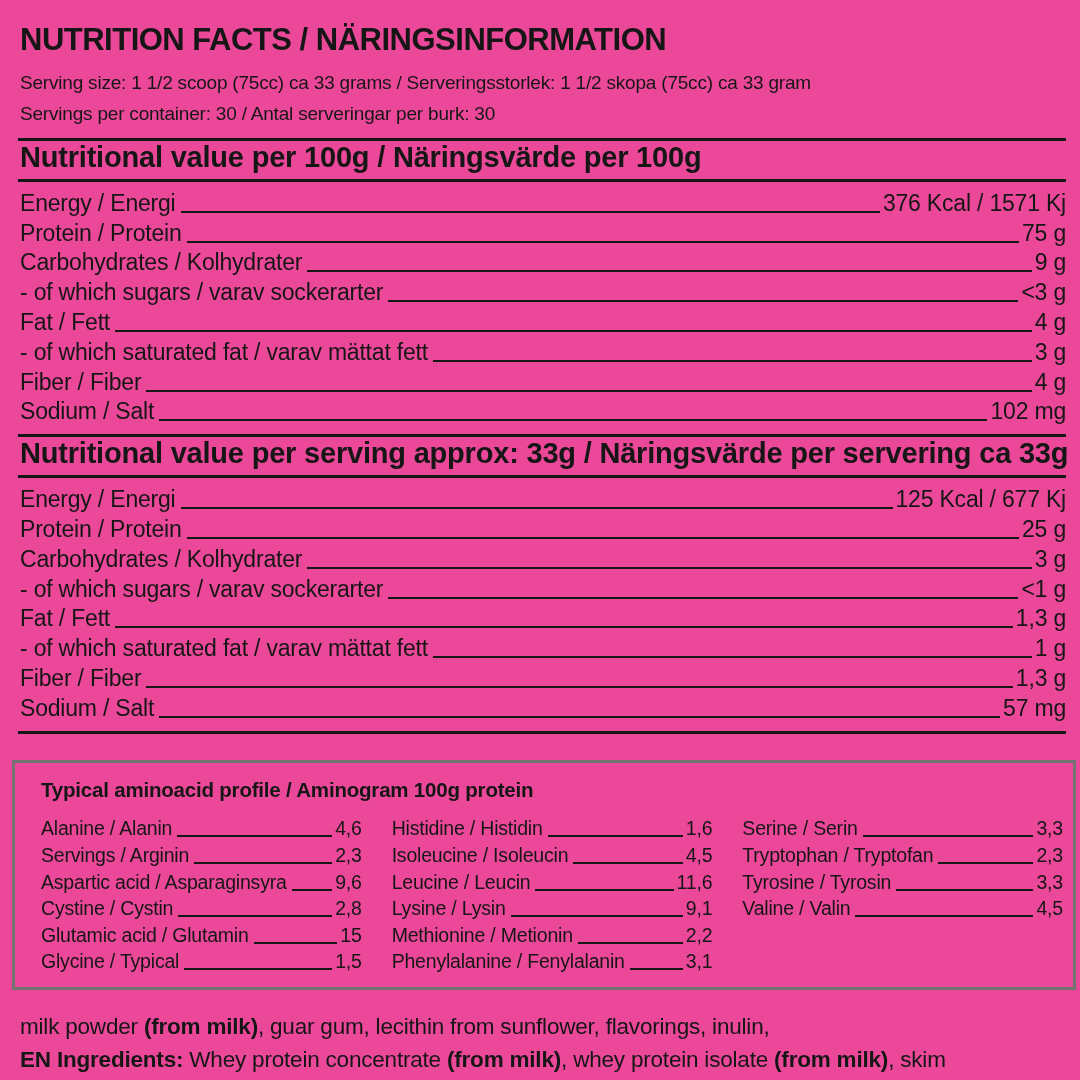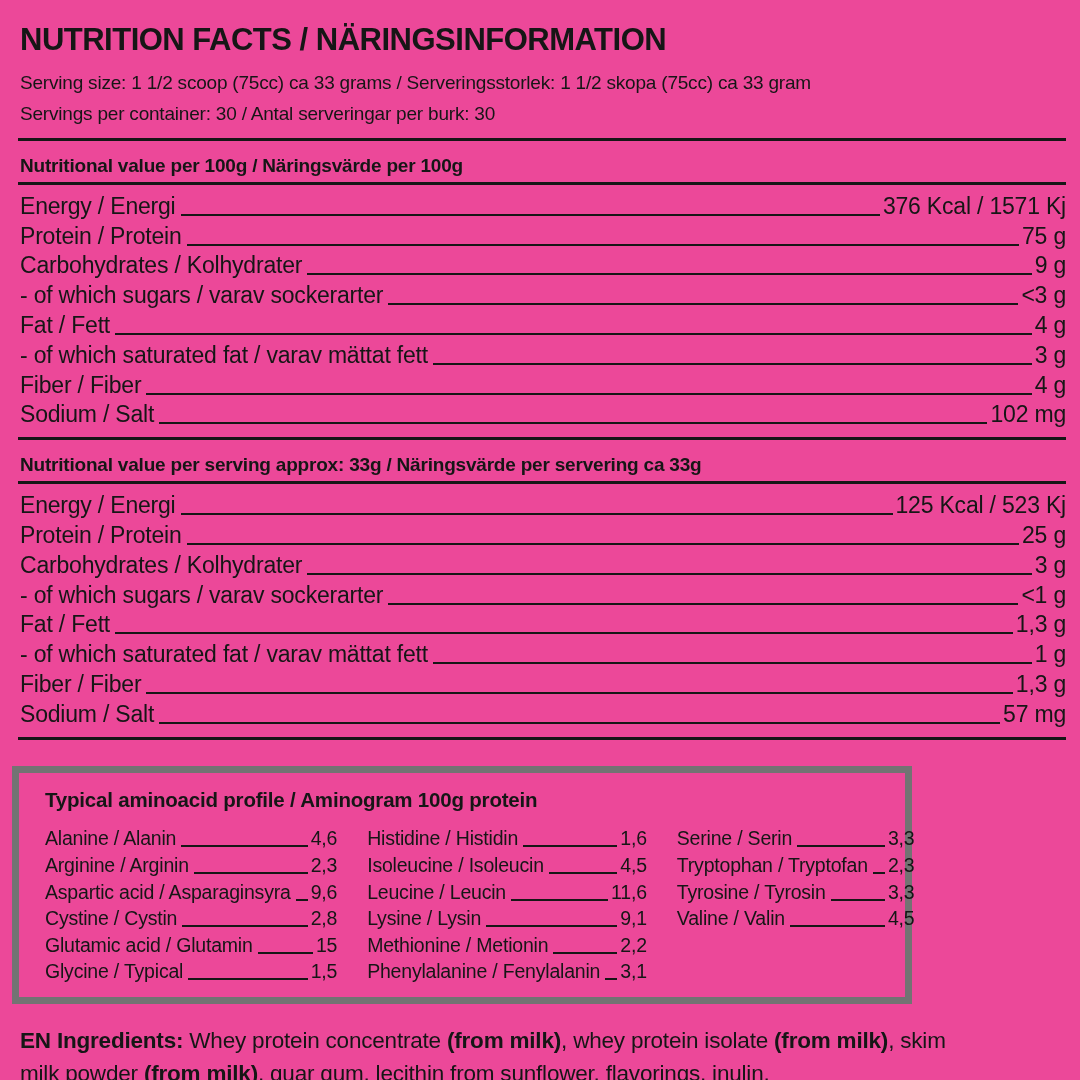--- a/index.html
+++ b/index.html
@@ -30,25 +30,24 @@
     margin-left: 2px;
     white-space: nowrap;
   }
   .divider {
     height: 0;
     border-top: 3.5px solid #161616;
     margin: 0;
   }
   .divider.thin { border-top-width: 3px; }
   .section-header {
-    font-size: 19px;
+    font-size: 29px;
     font-weight: bold;
     padding: 0 0 5px 2px;
     white-space: nowrap;
-    margin-top: 14px;
   }
   .spacer-sm { height: 9px; }
   .rows {
     padding: 5px 0 9px 0;
   }
   .nrow {
     display: flex;
     align-items: flex-end;
     height: 29.8px;
     font-size: 23px;
@@ -63,23 +62,23 @@
     border-bottom: 2px solid #161616;
     margin: 0 3px 4px 5px;
     min-width: 12px;
   }
   .nrow-value {
     white-space: nowrap;
     line-height: 27px;
   }
   .amino-box {
     box-sizing: border-box;
-    border: 7px solid #737373;
+    border: 3px solid #737373;
     margin: 26px 0 0 -6px;
-    width: 900px;
+    width: 1064px;
     padding: 13px 10px 14px 24px;
     background: transparent;
   }
   .amino-header {
     font-size: 20.5px;
     font-weight: bold;
     margin: 2px 0 12px 2px;
     white-space: nowrap;
   }
   .amino-grid {
@@ -163,21 +162,21 @@
   </div>
 
   <div>
     <div class="divider"></div>
     <div class="section-header">Nutritional value per serving approx: 33g / Näringsvärde per servering ca 33g</div>
     <div class="divider"></div>
     <div class="rows">
         <div class="nrow">
           <span class="nrow-label">Energy / Energi</span>
           <span class="leader"></span>
-          <span class="nrow-value">125 Kcal / 523 Kj</span>
+          <span class="nrow-value">125 Kcal / 677 Kj</span>
         </div>
         <div class="nrow">
           <span class="nrow-label">Protein / Protein</span>
           <span class="leader"></span>
           <span class="nrow-value">25 g</span>
         </div>
         <div class="nrow">
           <span class="nrow-label">Carbohydrates / Kolhydrater</span>
           <span class="leader"></span>
           <span class="nrow-value">3 g</span>
@@ -215,21 +214,21 @@
   <div class="amino-box">
     <div class="amino-header">Typical aminoacid profile / Aminogram 100g protein</div>
     <div class="amino-grid">
         <div class="amino-col">
           <div class="nrow">
             <span class="nrow-label">Alanine / Alanin</span>
             <span class="leader"></span>
             <span class="nrow-value">4,6</span>
           </div>
           <div class="nrow">
-            <span class="nrow-label">Arginine / Arginin</span>
+            <span class="nrow-label">Servings / Arginin</span>
             <span class="leader"></span>
             <span class="nrow-value">2,3</span>
           </div>
           <div class="nrow">
             <span class="nrow-label">Aspartic acid / Asparaginsyra</span>
             <span class="leader"></span>
             <span class="nrow-value">9,6</span>
           </div>
           <div class="nrow">
             <span class="nrow-label">Cystine / Cystin</span>
@@ -298,18 +297,18 @@
           <div class="nrow">
             <span class="nrow-label">Valine / Valin</span>
             <span class="leader"></span>
             <span class="nrow-value">4,5</span>
           </div>
         </div>
       </div>
   </div>
 
   <div class="ingredients">
+      <div class="ing-line"><span>milk powder </span><span class="b">(from milk)</span><span>, guar gum, lecithin from sunflower, flavorings, inulin,</span></div>
       <div class="ing-line"><span class="b">EN Ingredients: </span><span>Whey protein concentrate </span><span class="b">(from milk)</span><span>, whey protein isolate </span><span class="b">(from milk)</span><span>, skim</span></div>
-      <div class="ing-line"><span>milk powder </span><span class="b">(from milk)</span><span>, guar gum, lecithin from sunflower, flavorings, inulin,</span></div>
       <div class="ing-line"><span>sweeteners: E 950, E 951*&nbsp; *Contains a source of phenylalanine.</span></div>
     </div>
 
 </div>
 
 </body></html>

